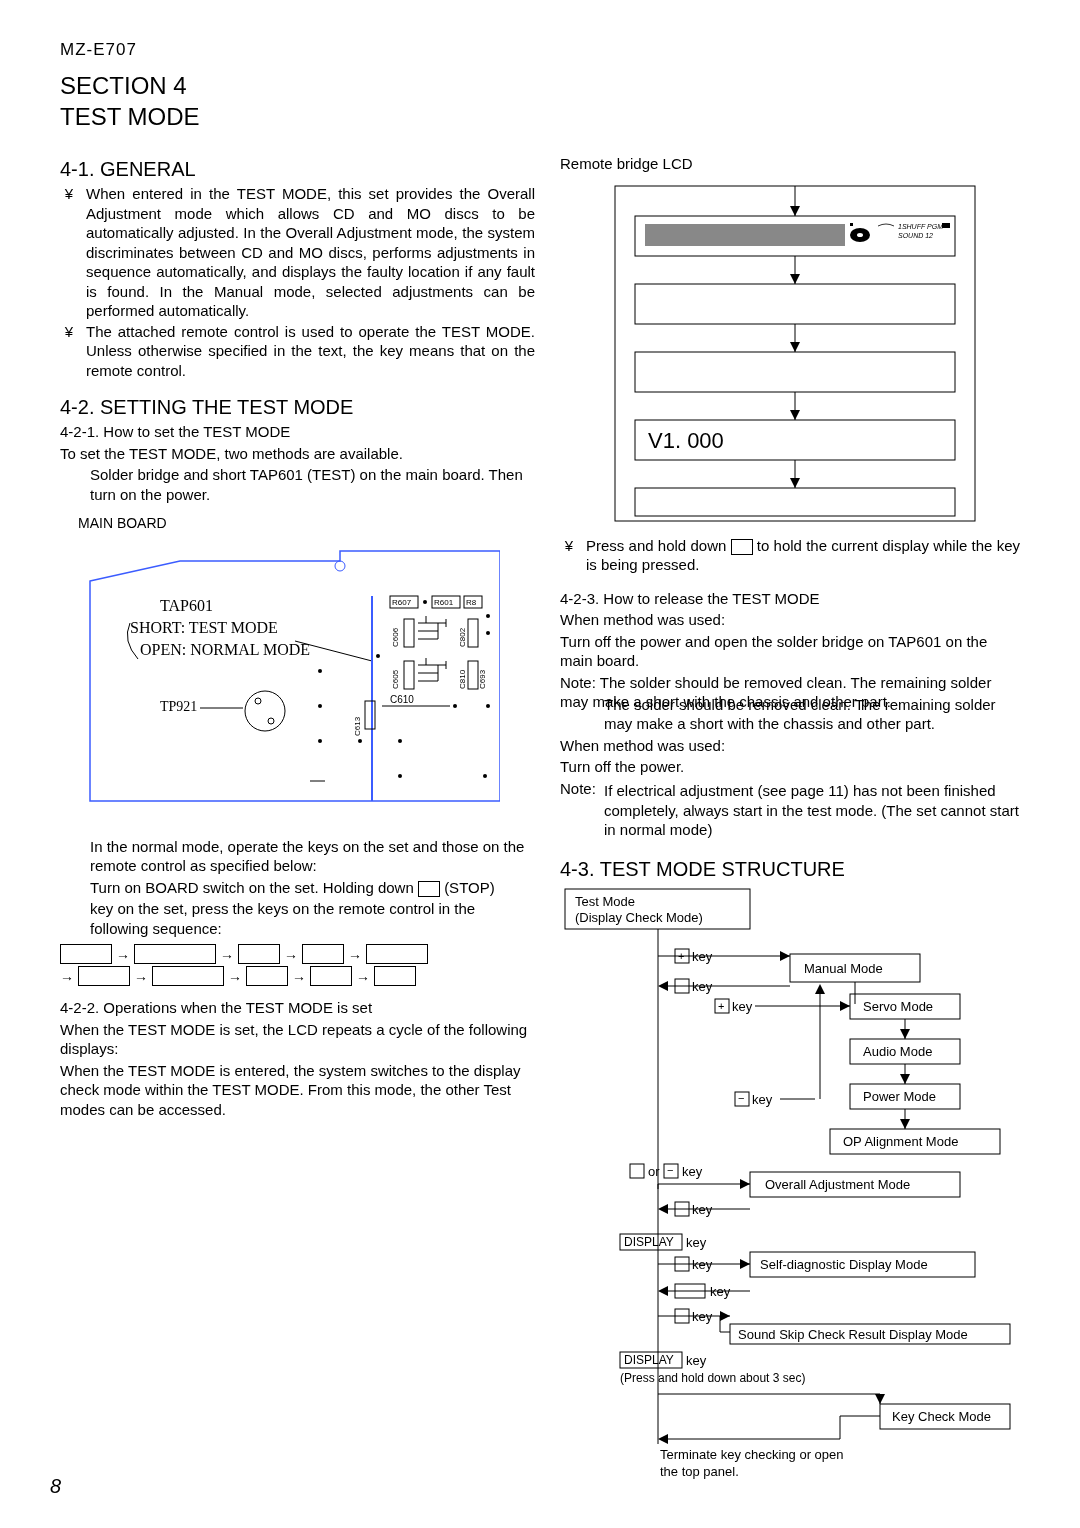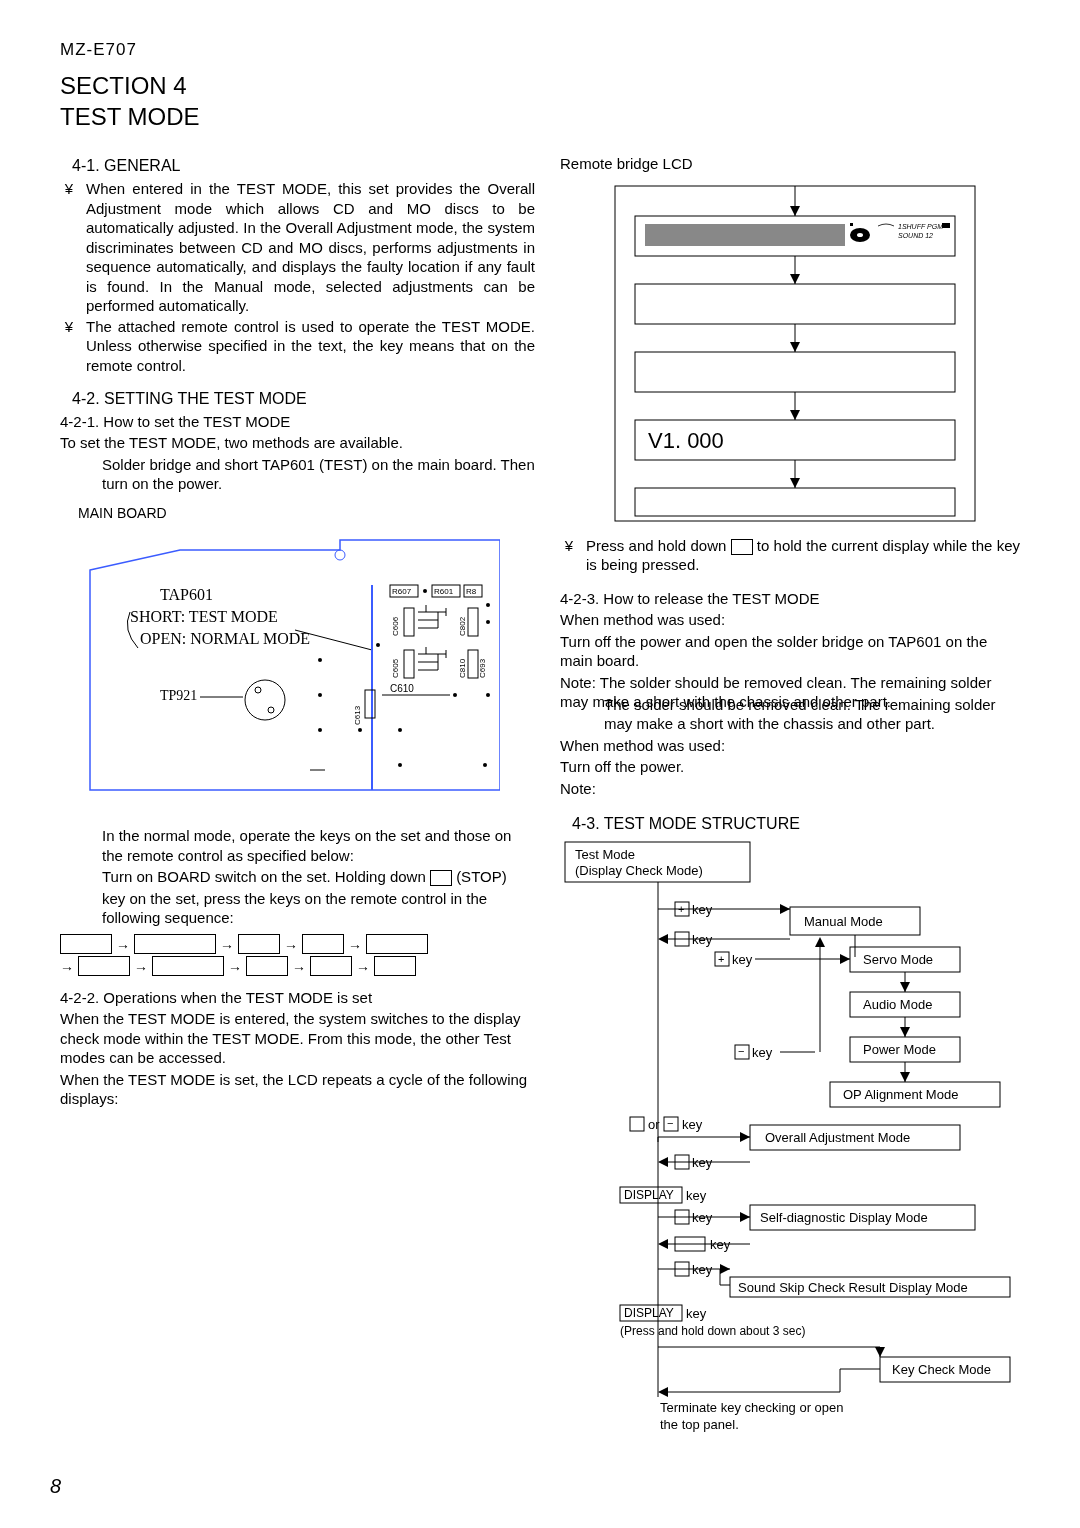--- a/index.html
+++ b/index.html
@@ -31,26 +31,26 @@
     margin-top: 20px;
   }
   .col {
     flex: 1;
     font-size: 15px;
     line-height: 1.3;
   }
   .col-left { flex: 1.05; }
   .col-right { flex: 1; }
   h3.sub {
-    font-size: 16px;
+    font-size: 20px;
     font-weight: normal;
-    margin: 4px 0 2px 12px;
+    margin: 4px 0 2px 0;
   }
   p { margin: 2px 0; }
-  .indent { margin-left: 42px; }
+  .indent { margin-left: 30px; }
   .bullet-row { display: flex; gap: 8px; margin: 1px 0; }
   .bullet-sym { width: 18px; text-align: center; }
   .bullet-txt { flex: 1; text-align: justify; }
   .seq-row { display: flex; align-items: center; gap: 4px; margin: 6px 0 4px 0; flex-wrap: wrap; }
   .seq-box {
     border: 1px solid #000;
     height: 18px;
     display: inline-block;
   }
   .seq-arrow { font-size: 14px; }
@@ -206,22 +206,22 @@
         <span class="seq-box" style="width:70px"></span>
           <span class="seq-arrow">→</span>
         <span class="seq-box" style="width:40px"></span>
           <span class="seq-arrow">→</span>
         <span class="seq-box" style="width:40px"></span>
           <span class="seq-arrow">→</span>
         <span class="seq-box" style="width:40px"></span>
       </div>
 
       <p style="margin-top:12px">4-2-2. Operations when the TEST MODE is set</p>
+      <p>When the TEST MODE is set, the LCD repeats a cycle of the following displays:</p>
       <p>When the TEST MODE is entered, the system switches to the display check mode within the TEST MODE. From this mode, the other Test modes can be accessed.</p>
-      <p>When the TEST MODE is set, the LCD repeats a cycle of the following displays:</p>
     </div>
 
     <div class="col col-right">
       <p>Remote bridge LCD</p>
 
       <svg class="lcd-svg" width="430" height="350" viewBox="0 0 430 350">
 
         <rect x="55" y="10" width="360" height="335" fill="none" stroke="#000"></rect>
 
         <line x1="235" y1="10" x2="235" y2="40" stroke="#000"></line>
@@ -274,20 +274,21 @@
       <p>
         <span>Note:</span>
         <span style="display:inline">The solder should be removed clean. The remaining solder may make a short with the chassis and other part.</span>
       </p>
       <div style="padding-left:44px; margin-top:-19px">The solder should be removed clean. The remaining solder may make a short with the chassis and other part.</div>
       <p>When method   was used:</p>
       <p>Turn off the power.</p>
       <p>
         <span>Note:</span>
       </p>
+      <div style="padding-left:44px; margin-top:-19px">If electrical adjustment (see page 11) has not been finished completely, always start in the test mode. (The set cannot start in normal mode)</div>
 
       <h3 class="sub" style="margin-top:16px">4-3. TEST MODE STRUCTURE</h3>
 
       <svg class="struct-svg" width="460" height="610" viewBox="0 0 460 610">
 
         <rect x="5" y="5" width="185" height="40" fill="none" stroke="#000"></rect>
         <text x="15" y="22" font-size="13">Test Mode</text>
         <text x="15" y="38" font-size="13">(Display Check Mode)</text>
         <line x1="98" y1="45" x2="98" y2="560" stroke="#000"></line>
 

